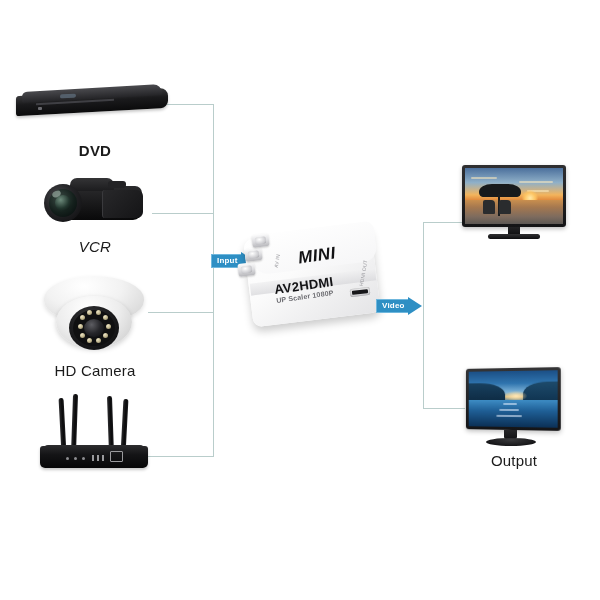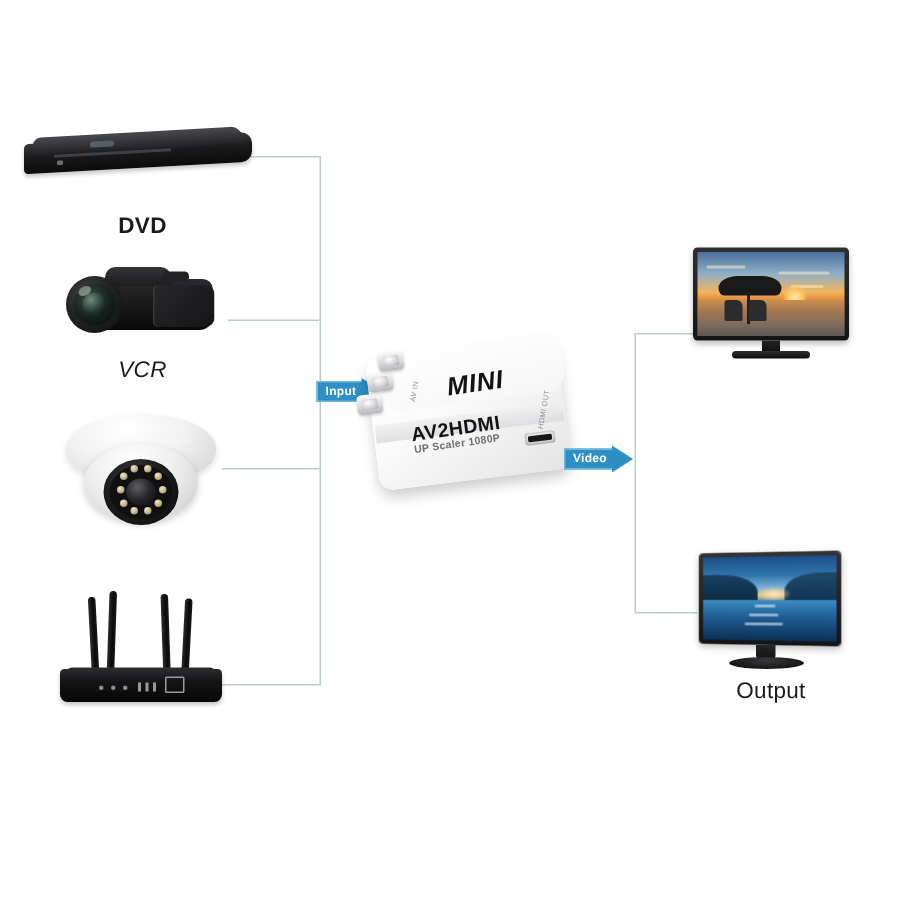--- a/index.html
+++ b/index.html
@@ -592,20 +592,21 @@
     <div class="led" style="left:45px; top:38px;"></div>
     <div class="led" style="left:54px; top:38px;"></div>
     <div class="led" style="left:61px; top:43px;"></div>
     <div class="led" style="left:64px; top:52px;"></div>
     <div class="led" style="left:61px; top:61px;"></div>
     <div class="led" style="left:54px; top:66px;"></div>
     <div class="led" style="left:45px; top:66px;"></div>
     <div class="led" style="left:38px; top:61px;"></div>
     <div class="cam-lens"></div>
   </div>
+  <div class="dev-label" style="left:0px; top:362px; width:190px;">HD Camera</div>
 
   <div class="stb">
     <div class="ant" style="left:28px; height:56px; transform:rotate(-3deg);"></div>
     <div class="ant" style="left:40px; height:60px; transform:rotate(2deg);"></div>
     <div class="ant" style="left:76px; height:58px; transform:rotate(-2deg);"></div>
     <div class="ant" style="left:90px; height:55px; transform:rotate(3deg);"></div>
     <div class="stb-top"></div>
     <div class="stb-body"></div>
     <div class="stb-dot" style="left:34px;"></div>
     <div class="stb-dot" style="left:42px;"></div>

